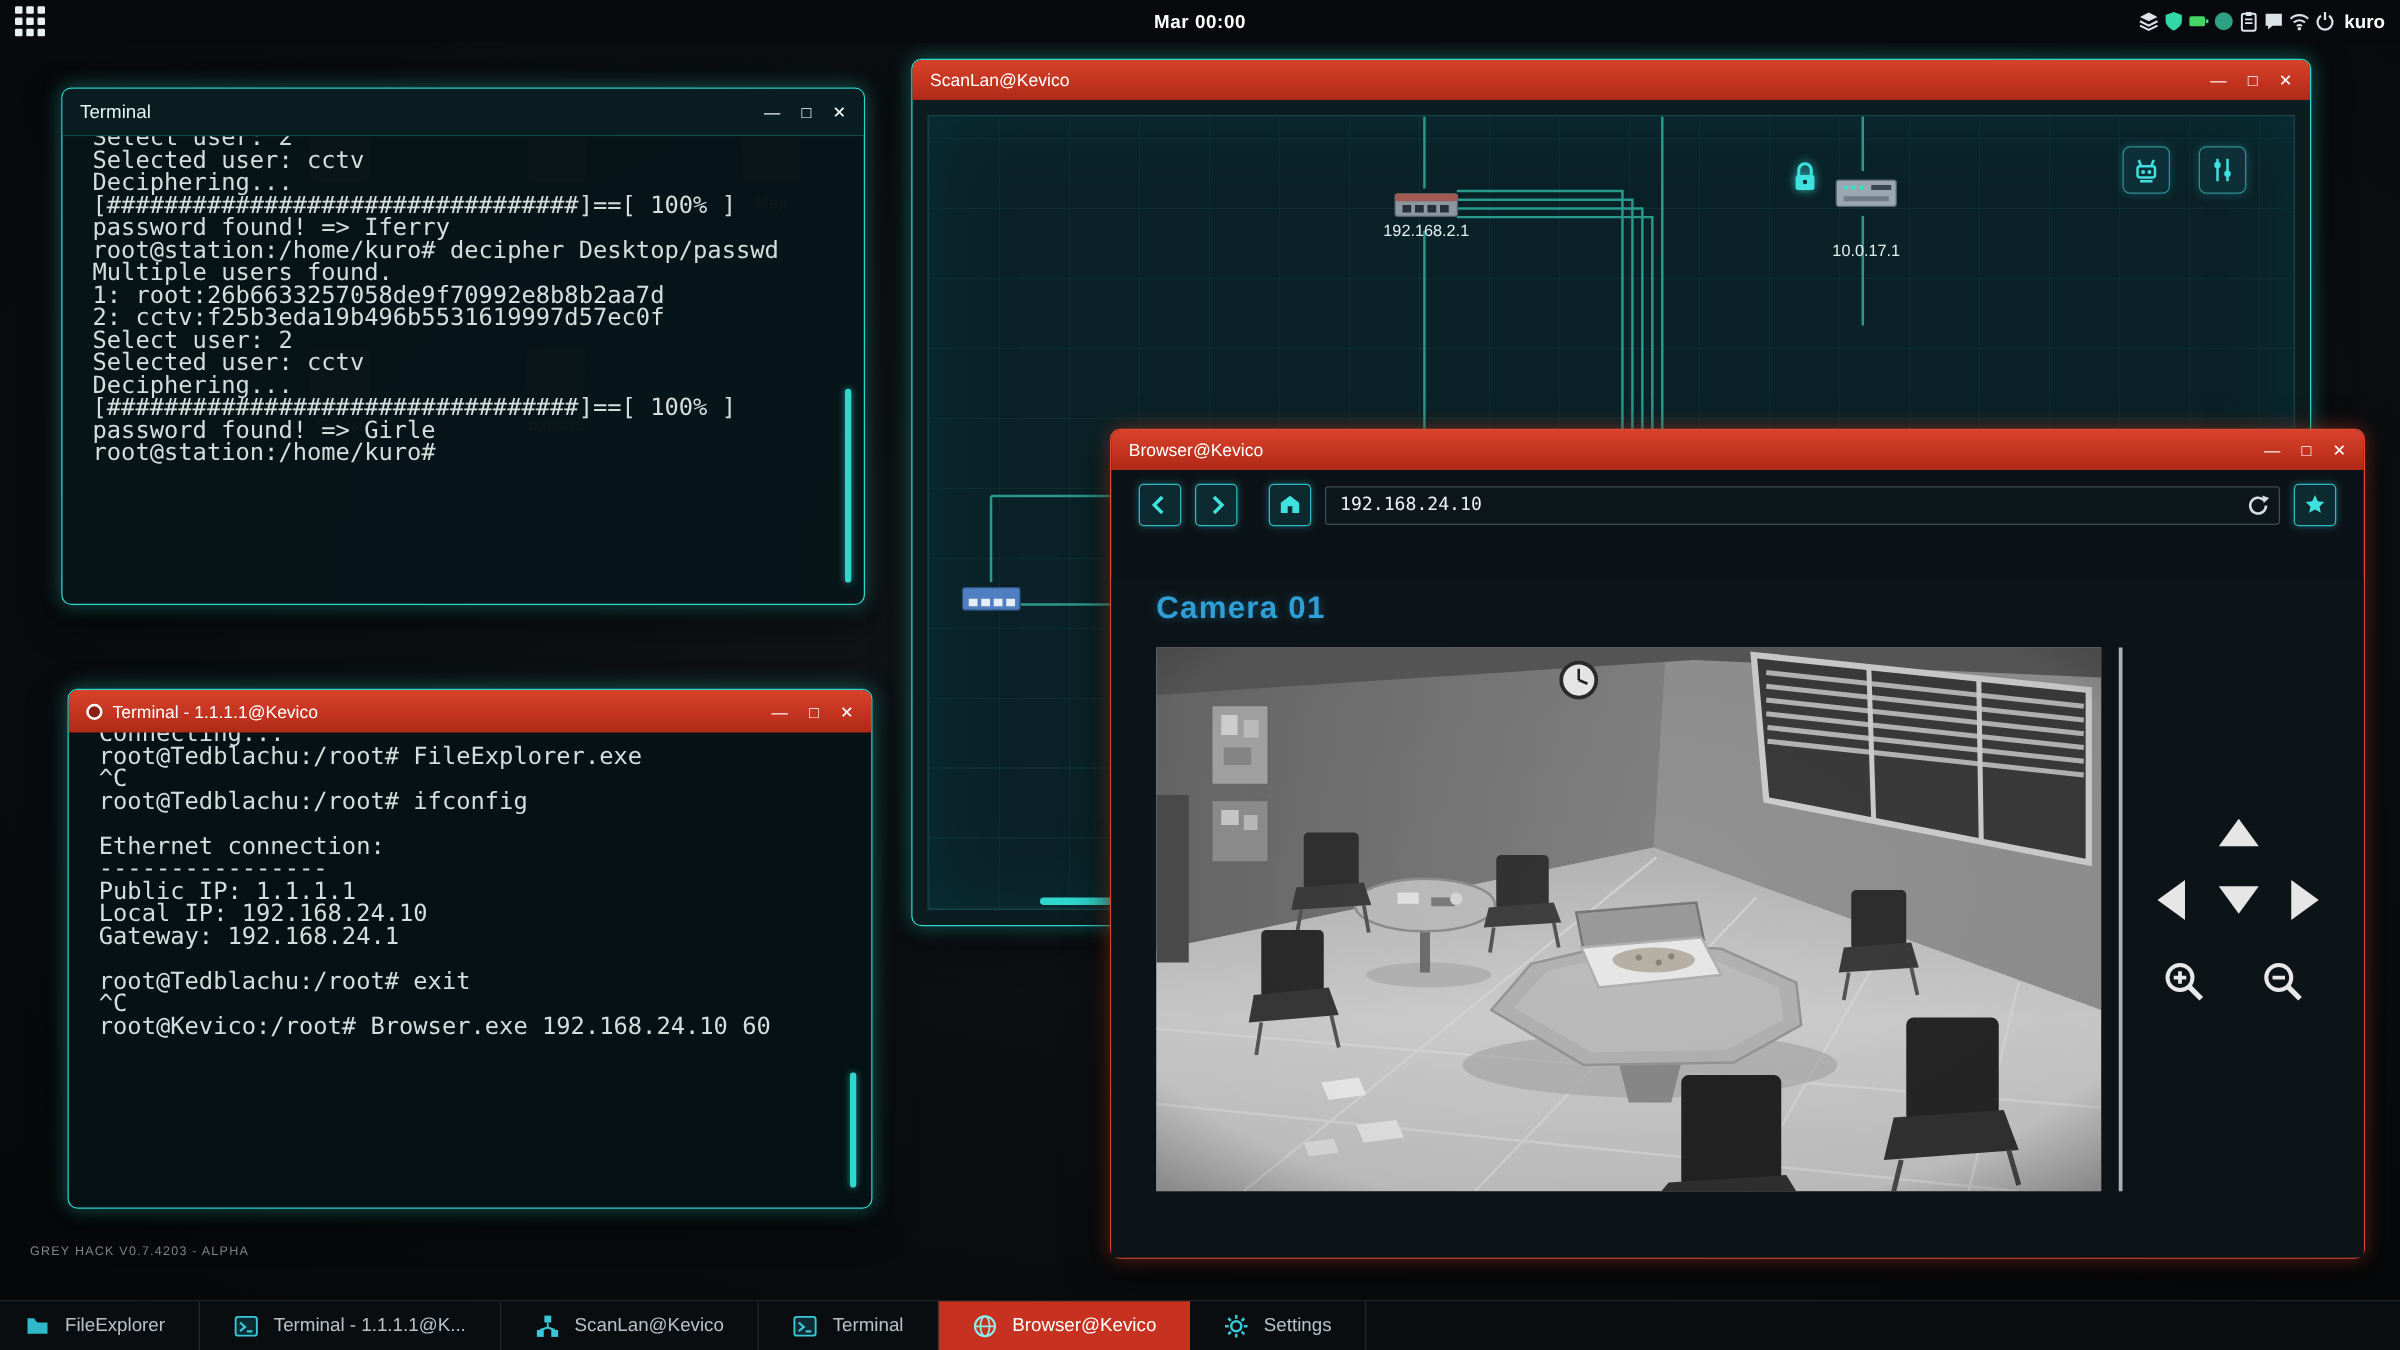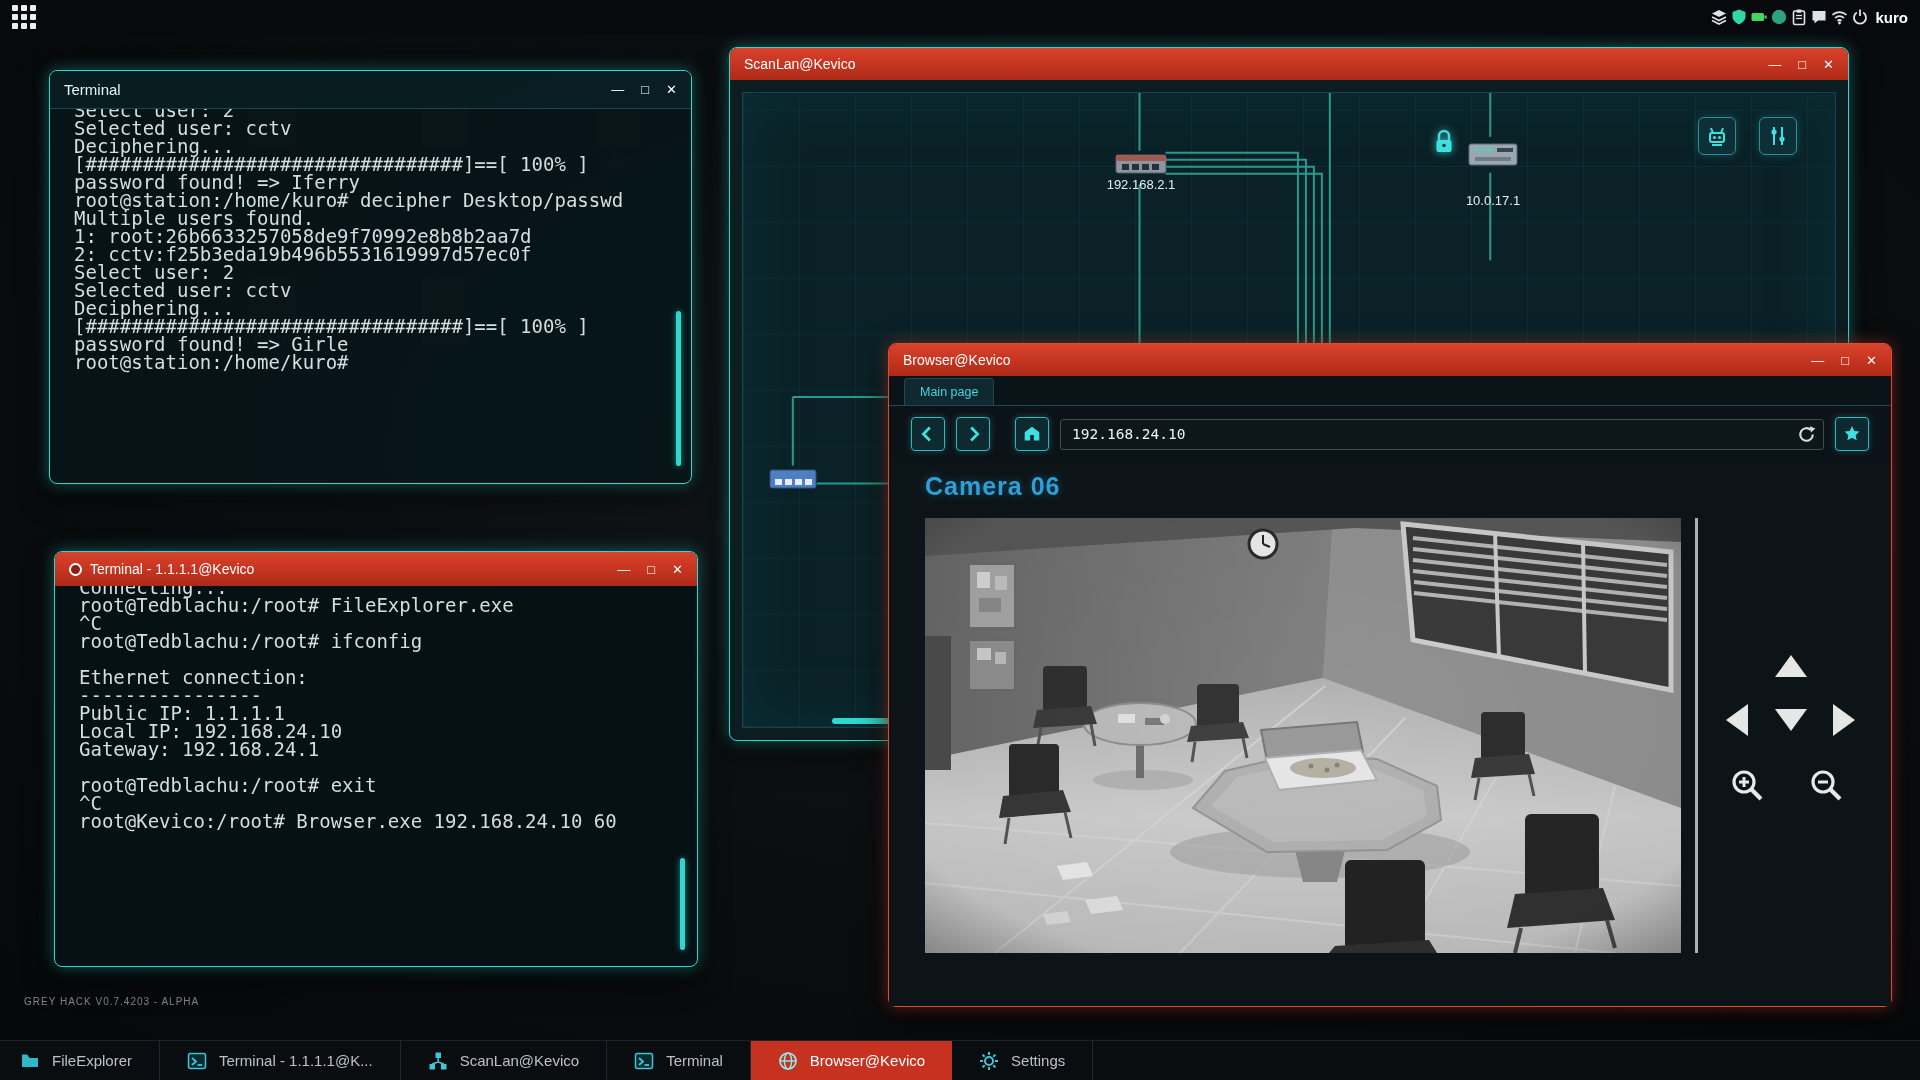--- a/index.html
+++ b/index.html
@@ -277,23 +277,20 @@
   <div class="window win-red browser">
     <div class="titlebar red">
       <span class="tb-title">Browser@Kevico</span>
       <div class="win-controls">
         <span>—</span>
         <span>□</span>
         <span>✕</span>
       </div>
     </div>
 
-    <div class="tabstrip">
-      <div class="tab">Main page</div>
-    </div>
 
     <div class="toolbar">
       <button class="nav-btn">
         <svg width="22" height="22" viewBox="0 0 24 24">
             <polyline points="14,5 7,12 14,19" fill="none" stroke="#3ee0e0" stroke-width="3"></polyline>
           </svg>
       </button>
       <button class="nav-btn">
         <svg width="22" height="22" viewBox="0 0 24 24">
             <polyline points="10,5 17,12 10,19" fill="none" stroke="#3ee0e0" stroke-width="3"></polyline>
@@ -314,21 +311,21 @@
         </span>
       </div>
       <button class="nav-btn">
         <svg width="20" height="20" viewBox="0 0 24 24">
             <path d="M12 2.5 l2.7 5.8 6.2 .8 -4.5 4.3 1.2 6.1 -5.6-3.1 -5.6 3.1 1.2-6.1 -4.5-4.3 6.2-.8 Z" fill="#3ee0e0"></path>
           </svg>
       </button>
     </div>
 
     <div class="browser-content">
-      <div class="page-heading">Camera 06</div>
+      <div class="page-heading">Camera 01</div>
 
       <div class="camera-frame">
         <svg width="756" height="435" viewBox="0 0 756 435" preserveAspectRatio="none">
           <defs>
             <linearGradient id="wallL" x1="0" y1="0" x2="1" y2="0">
                 <stop offset="0" stop-color="#686868"></stop>
                 <stop offset="1" stop-color="#828282"></stop>
               </linearGradient>
             <linearGradient id="floorG" x1="0" y1="0" x2="0" y2="1">
                 <stop offset="0" stop-color="#b2b2b2"></stop>
@@ -472,20 +469,21 @@
       <i></i>
         <i></i>
         <i></i>
         <i></i>
         <i></i>
         <i></i>
         <i></i>
         <i></i>
         <i></i>
     </div>
+    <div class="clock">Mar 00:00</div>
     <div class="tray">
       <span>
         <svg width="18" height="18" viewBox="0 0 18 18">
             <path d="M9 2 L16 5.5 9 9 2 5.5 Z" fill="#dde4e8"></path>
             <path d="M2 9 L9 12.5 16 9" fill="none" stroke="#dde4e8" stroke-width="1.6"></path>
             <path d="M2 12.5 L9 16 16 12.5" fill="none" stroke="#dde4e8" stroke-width="1.6"></path>
           </svg>
       </span>
       <span>
         <svg width="18" height="18" viewBox="0 0 18 18">

